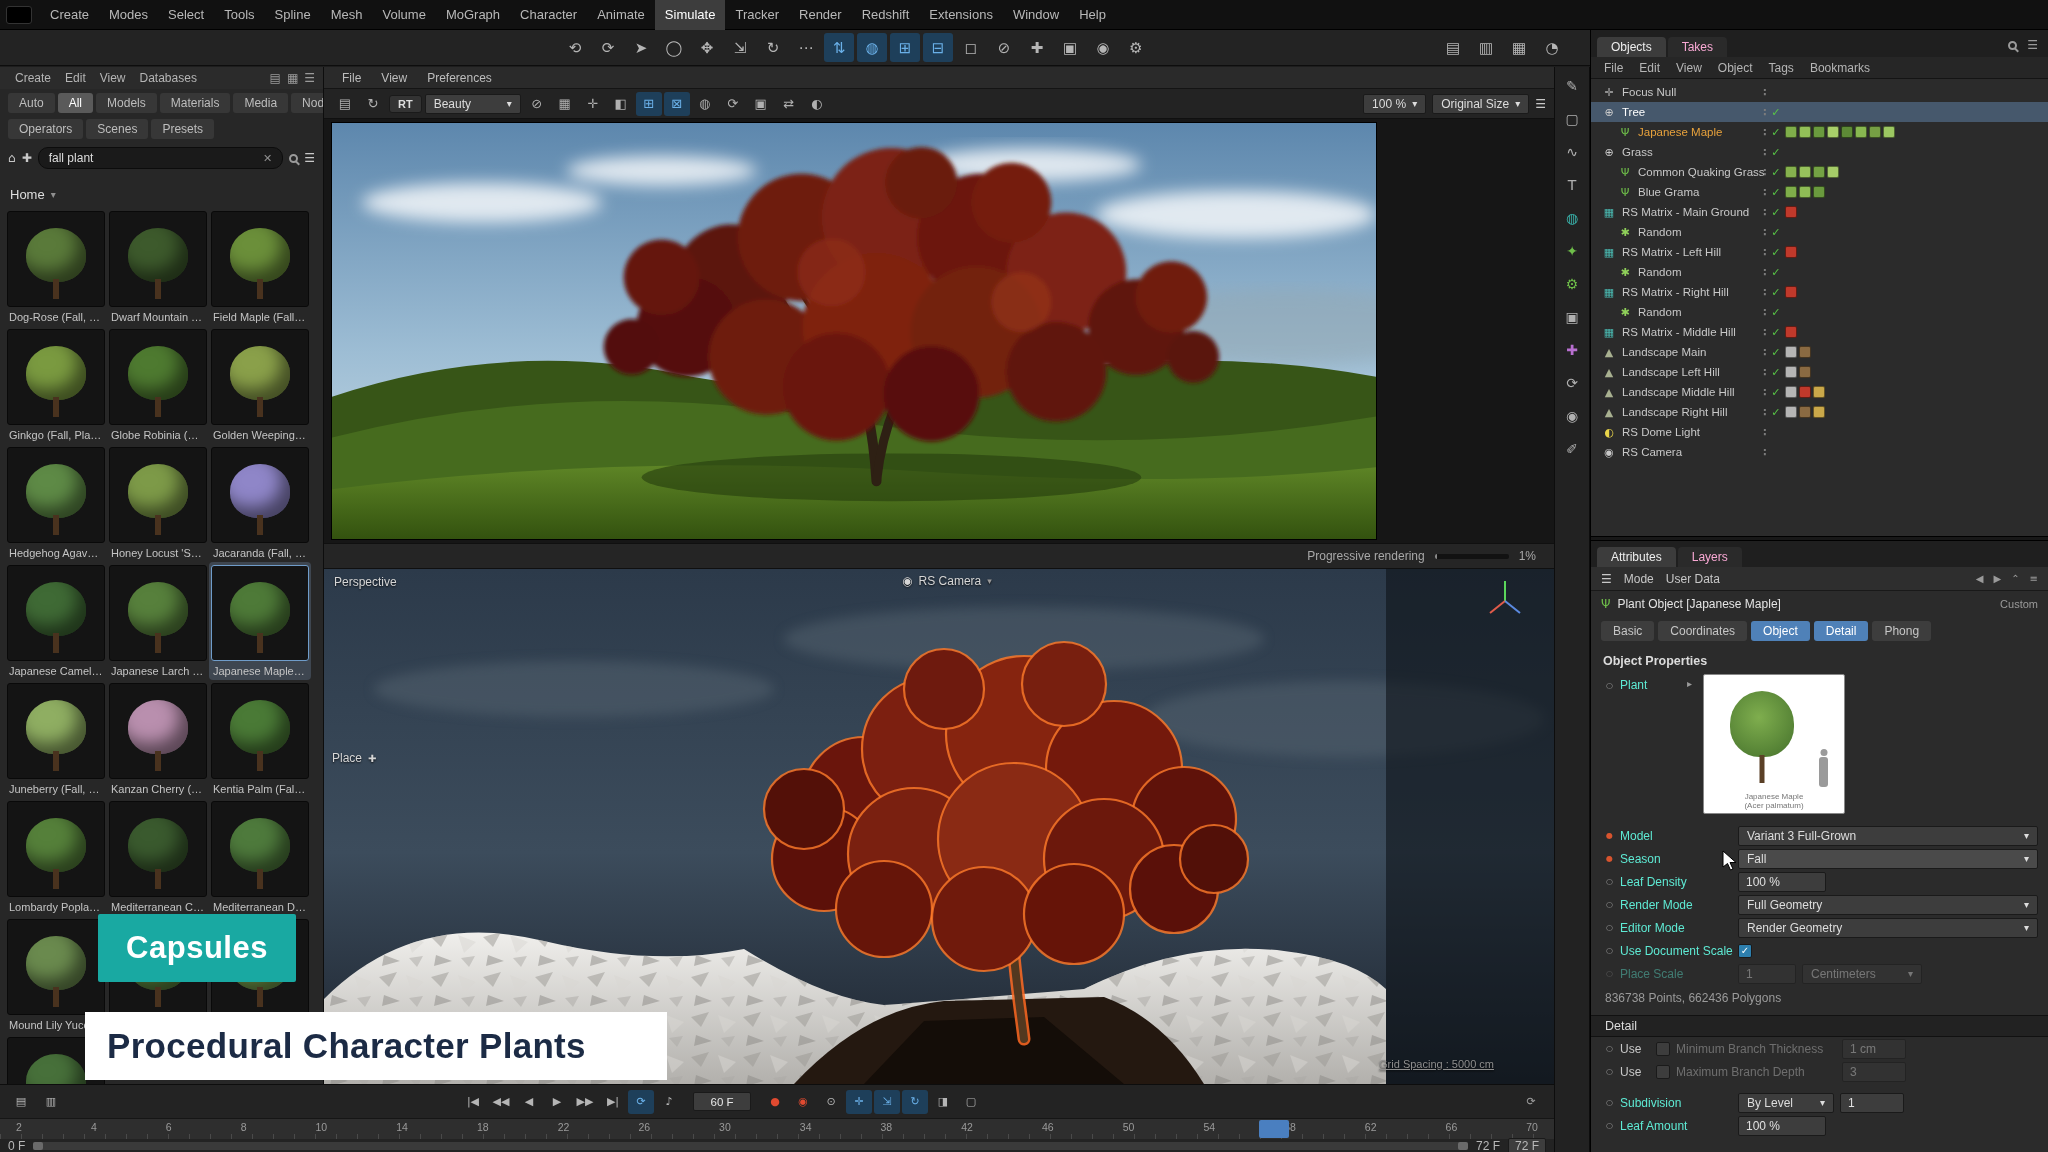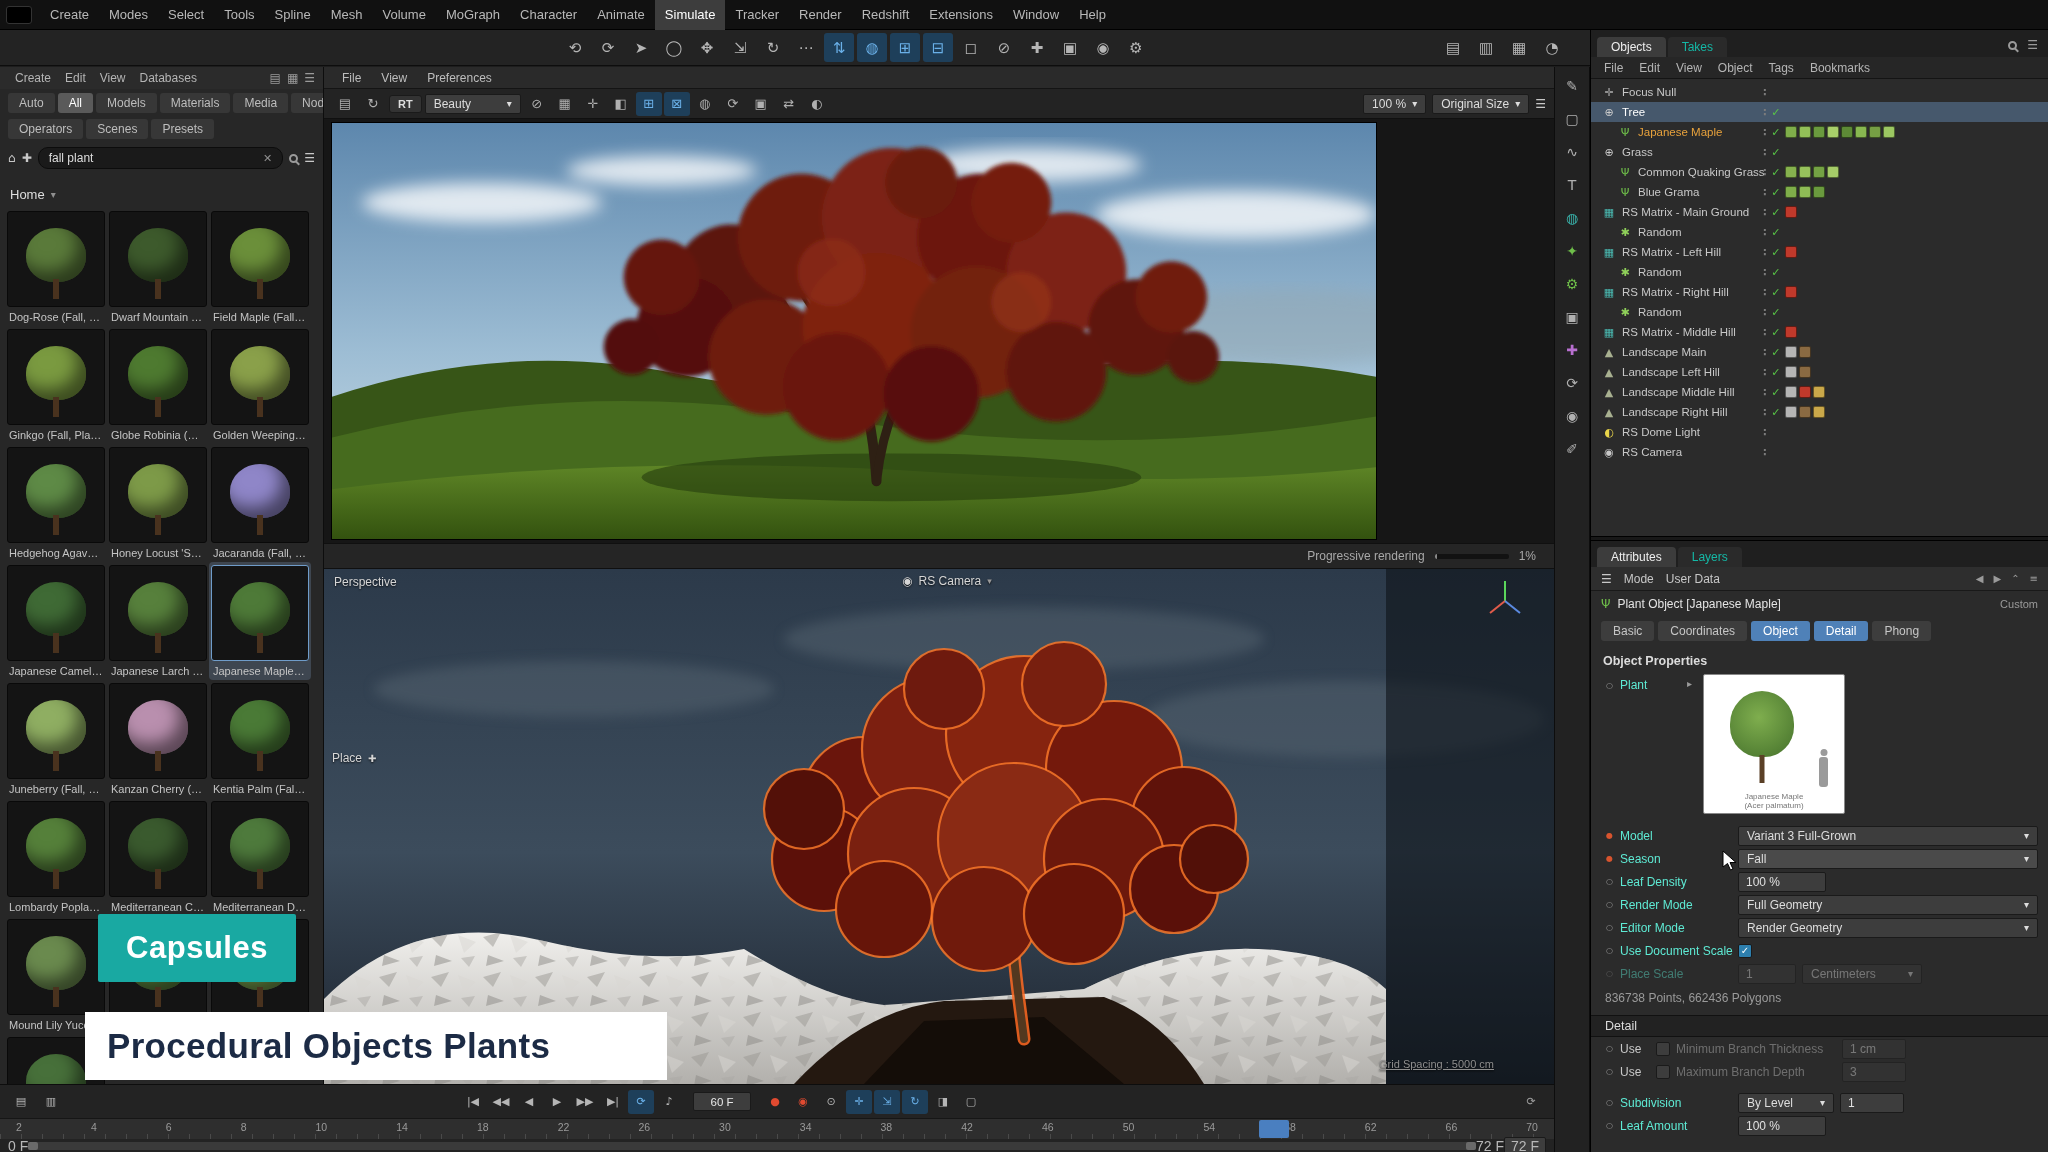--- a/index.html
+++ b/index.html
@@ -65,21 +65,21 @@
 .hud-cam { display:flex; align-items:center; gap:6px; }
 .grid-info { color:#8f8f8f; font-size:11px;text-decoration:underline; }
 
 
 .side-strip { position:absolute; left:1554px; top:67px; width:36px; height:1085px; background:#222; border-left:1px solid #0d0d0d; border-right:1px solid #0d0d0d; display:flex; flex-direction:column; align-items:center; padding-top:6px; gap:7px; }
 .ssi { width:28px; height:26px; display:flex; align-items:center; justify-content:center; color:#b0b0b0; font-size:14px; border-radius:3px; }
 
 
 .right-panel { position:absolute; left:1590px; top:30px; width:458px; height:1122px; background:#2b2b2b; border-left:1px solid #000; display:flex; flex-direction:column; }
 .om-tabs { height:27px; display:flex; align-items:flex-end; gap:2px; background:#1f1f1f; padding:3px 6px 0; }
-.ptab { padding:3px 14px; font-size:12px; color:#14b8a6; background:#2a2a2a; border-radius:4px 4px 0 0; }
+.ptab { padding:3px 14px; font-size:12px; color:#f9a8d4; background:#2a2a2a; border-radius:4px 4px 0 0; }
 .ptab.active { background:#3c3c3c; color:#eee; }
 .om-tabs .right-icons { margin-left:auto; display:flex; align-items:center; gap:10px; padding:0 4px 5px; color:#9a9a9a; }
 .om-menu { height:22px; display:flex; align-items:center; gap:2px; background:#262626; border-bottom:1px solid #141414; padding:0 6px; font-size:12px; color:#b5b5b5; }
 .om-menu .mi { padding:0 7px; }
 .om-list { height:457px; overflow:hidden; padding-top:3px; }
 .obj-row { position:relative; height:20px; display:flex; align-items:center; padding-left:calc(10px + var(--d,0)*16px); font-size:11.5px; }
 .obj-row.selected { background:#46586c; }
 .obj-row.selected .obj-label { color:#fff; }
 .obj-row.highlight .obj-label { color:#e8a23c; }
 .oicon { width:16px; text-align:center; font-size:11px; margin-right:5px; color:#bbb; }
@@ -131,21 +131,21 @@
 .pb-left { display:flex; gap:4px; padding-left:8px; color:#8f8f8f; }
 .pb-center { position:absolute; left:460px; display:flex; align-items:center; gap:3px; }
 .pbtn { min-width:26px; height:24px; display:flex; align-items:center; justify-content:center; color:#b5b5b5; font-size:11px; border-radius:3px; padding:0 3px; }
 .pbtn.active { background:#1e3f5a; color:#6ab0e8; }
 .pbtn.red { color:#e04a30; }
 .frame-field { width:58px; height:19px; background:#3d3d3d; border:1px solid #1a1a1a; border-radius:2px; display:flex; align-items:center; justify-content:center; font-size:11.5px; color:#e8e8e8; margin:0 8px; }
 .pb-right { position:absolute; right:10px; color:#9a9a9a; }
 .ruler { position:absolute; left:0; top:1118px; width:1554px; height:21px; background:#2e2e2e; border-top:1px solid #161616; }
 .ruler-ticks { position:absolute; inset:0; display:flex; justify-content:space-between; padding:2px 16px 0; font-size:10.5px; color:#9a9a9a; background:repeating-linear-gradient(90deg, #4a4a4a 0 1px, transparent 1px 21px); background-size:100% 5px; background-position:0 100%; background-repeat:no-repeat; }
 .marker { position:absolute; left:81%; top:1px; width:30px; height:18px; background:#4a7fc0; border-radius:2px; }
-.range-row { position:absolute; left:0; top:1139px; width:1554px; height:13px; background:#232323; display:flex; align-items:center; font-size:14px; color:#b8b8b8; gap:0; padding:0 8px; }
+.range-row { position:absolute; left:0; top:1139px; width:1554px; height:13px; background:#232323; display:flex; align-items:center; font-size:12px; color:#b8b8b8; gap:8px; padding:0 8px; }
 .range-track { flex:1; height:8px; background:#3a3a3a; border-radius:2px; position:relative; }
 .range-track::before, .range-track::after { content:""; position:absolute; top:0; width:10px; height:8px; background:#6a6a6a; border-radius:2px; }
 .range-track::before { left:0; } .range-track::after { right:0; }
 .range-end-chip { background:#3d3d3d; border:1px solid #1a1a1a; border-radius:2px; padding:0 6px; }
 
 
 .badge { position:absolute; left:98px; top:914px; width:198px; height:68px; background:#19a9a2; border-radius:2px; display:flex; align-items:center; justify-content:center; color:#fff; font-size:31px; font-weight:bold; z-index:60; letter-spacing:.5px; }
 .banner { position:absolute; left:85px; top:1012px; width:582px; height:68px; background:#fff; display:flex; align-items:center; padding-left:22px; color:#1c2b45; font-size:35px; font-weight:bold; z-index:60; letter-spacing:.3px; }
 .cursor-svg { position:absolute; left:1722px; top:850px; z-index:70; }
 </style>
@@ -1151,19 +1151,19 @@
     <div class="marker"></div>
   </div>
   <div class="range-row">
     <span>0 F</span>
     <div class="range-track"></div>
     <span>72 F</span>
     <span class="range-end-chip">72 F</span>
   </div>
 
   <div class="badge">Capsules</div>
-  <div class="banner">Procedural Objects Plants</div>
+  <div class="banner">Procedural Character Plants</div>
 
   <svg class="cursor-svg" width="18" height="22">
     <path d="M1,1 L1,17 L5.5,13.5 L8.5,20 L11,19 L8,12.5 L14,12.5 Z" fill="#fff" stroke="#000" stroke-width="1"></path>
   </svg>
 
 </div>
 
 </body></html>

